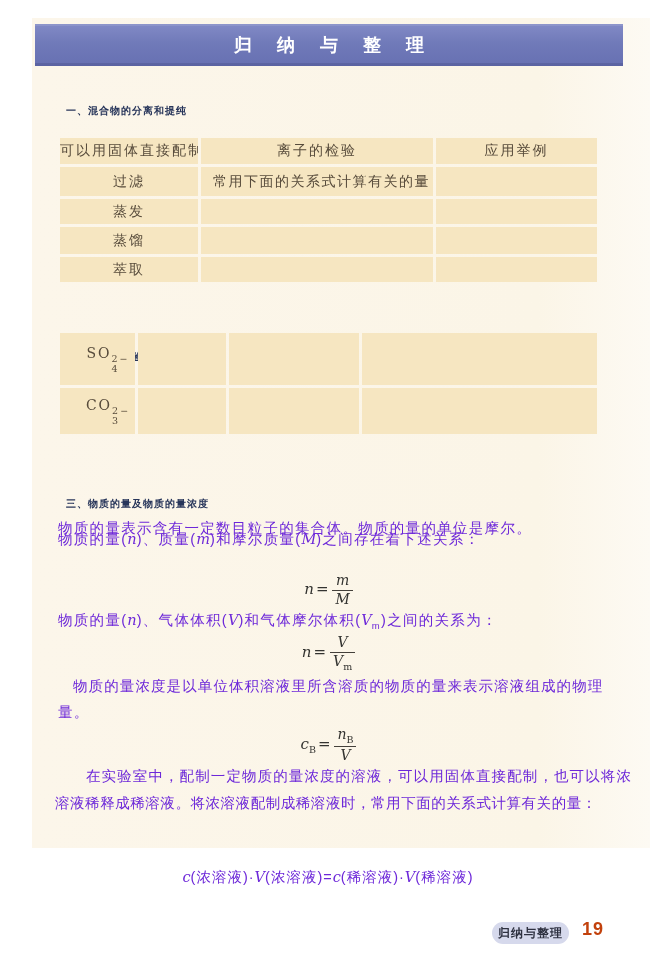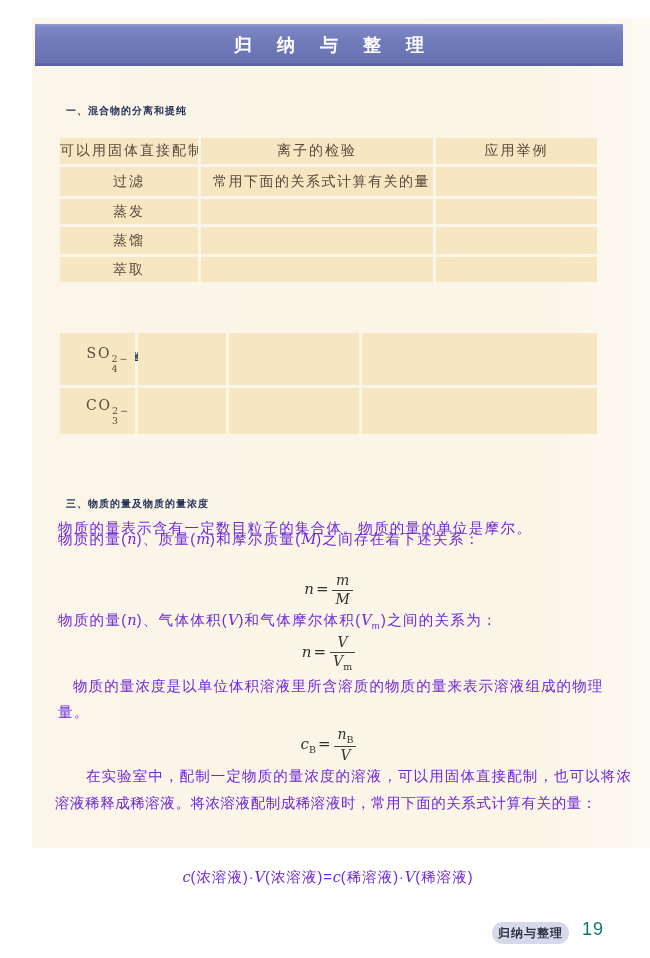--- a/index.html
+++ b/index.html
@@ -122,21 +122,21 @@
     width: 77px; height: 22px;
     background: #d6d9ec;
     border-radius: 11px;
     display: flex; align-items: center; justify-content: center;
     font-size: 12px; font-weight: bold; color: #2e3140;
     letter-spacing: 1px;
   }
   .page-num {
     position: absolute;
     left: 582px; top: 919px;
-    font-size: 18px; font-weight: normal; color: #0f766e;
+    font-size: 18px; font-weight: bold; color: #c2410c;
     letter-spacing: 1px;
   }
 </style>
 </head>
 <body>
 
 <div class="page-area"></div>
 
 <div class="banner">
   <span class="banner-title">归 纳 与 整 理</span>

